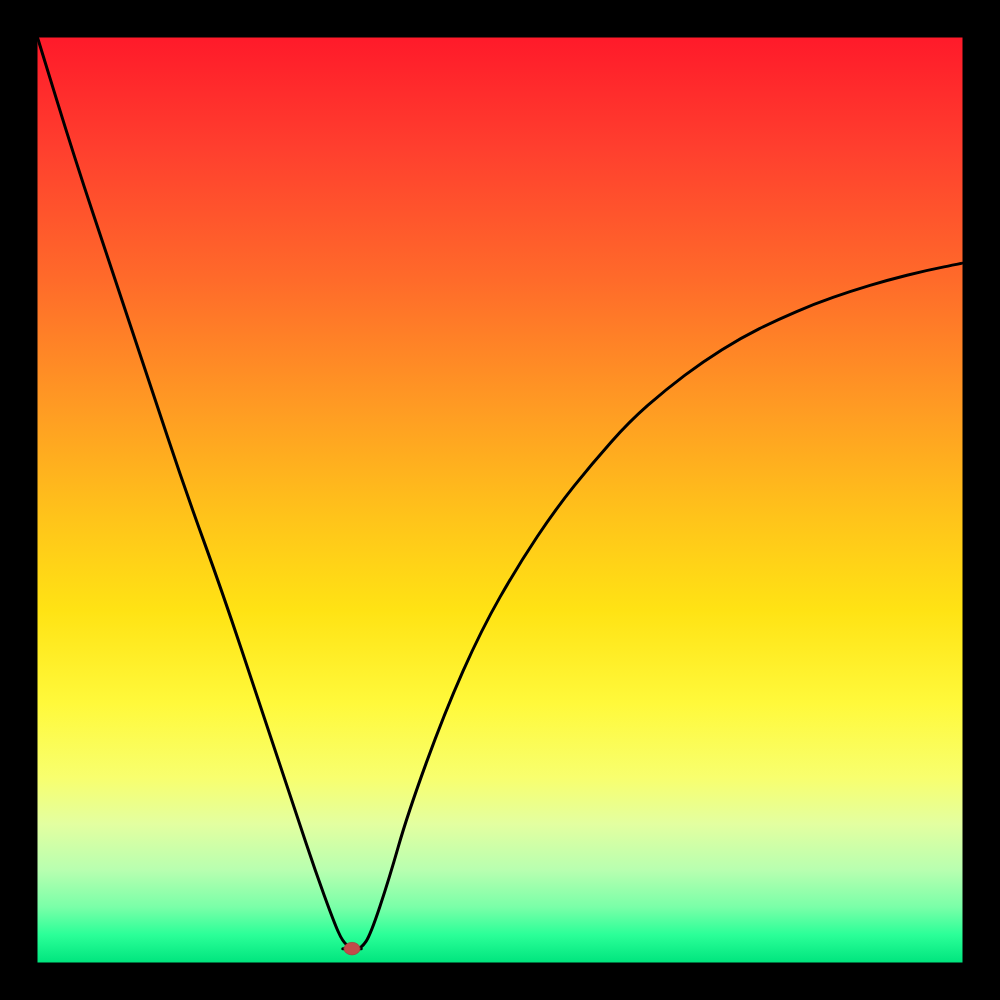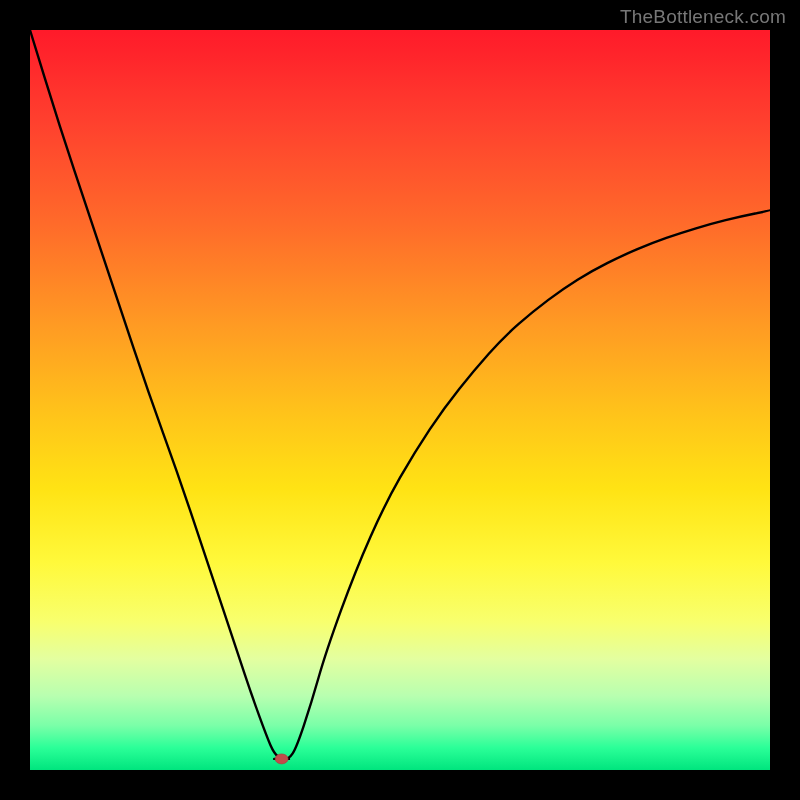--- a/index.html
+++ b/index.html
@@ -68,15 +68,14 @@
   <div class="plot-area">
     <svg viewBox="0 0 740 740" preserveAspectRatio="none">
       <g>
         <path id="curve-path" fill="none" stroke="#000" stroke-width="2.4" stroke-linejoin="round" stroke-linecap="round" d="M 0.00 0.00 Q 0.00 0.00 14.80 48.10 Q 29.60 96.20 44.40 140.60 Q 59.20 185.00 74.00 229.40 Q 88.80 273.80 103.60 318.20 Q 118.40 362.60 133.20 403.30 Q 148.00 444.00 162.80 488.40 Q 177.60 532.80 192.40 577.20 Q 207.20 621.60 214.60 643.80 Q 222.00 666.00 229.40 686.35 Q 236.80 706.70 240.50 715.21 Q 244.20 723.72 247.90 726.31 T 251.60 728.90 M 251.60 728.90 Q 251.60 728.90 255.30 728.90 Q 259.00 728.90 262.70 723.35 Q 266.40 717.80 273.80 695.60 Q 281.20 673.40 288.60 647.50 Q 296.00 621.60 310.80 580.90 Q 325.60 540.20 340.40 506.90 Q 355.20 473.60 370.00 447.70 Q 384.80 421.80 399.60 399.60 Q 414.40 377.40 429.20 358.90 Q 444.00 340.40 458.80 323.75 Q 473.60 307.10 488.40 294.15 Q 503.20 281.20 518.00 270.10 Q 532.80 259.00 547.60 249.75 Q 562.40 240.50 577.20 233.10 Q 592.00 225.70 606.80 219.41 Q 621.60 213.12 636.40 207.94 Q 651.20 202.76 666.00 198.32 Q 680.80 193.88 695.60 190.18 Q 710.40 186.48 725.20 183.52 T 740.00 180.56"></path>
         <path id="flat-path" fill="none" stroke="#000" stroke-width="2.4" stroke-linecap="round" d="M 244.20 728.90 L 259.00 728.90"></path>
         <ellipse id="marker-dot" rx="6.5" ry="5" fill="#c24a4a" stroke="#a83c3c" stroke-width="0.6" cx="251.60" cy="728.90"></ellipse>
       </g>
     </svg>
   </div>
 
-  <div class="watermark">TheBottleneck.com</div>
 
 </div>
 
 </body></html>

